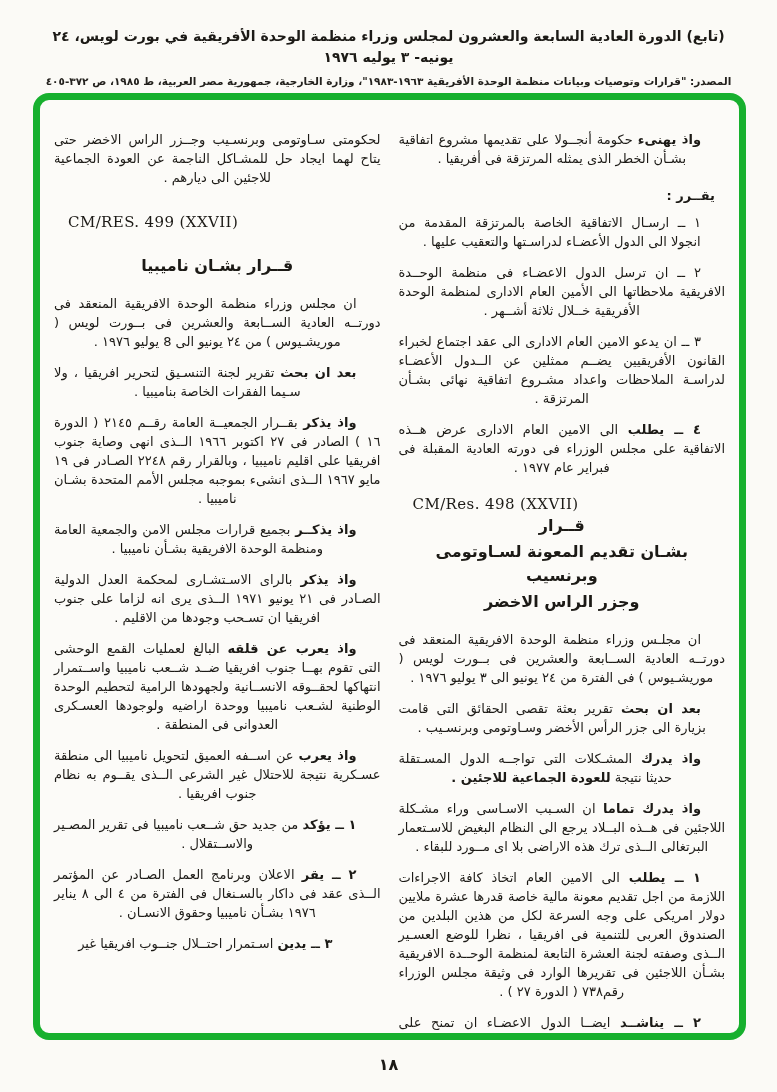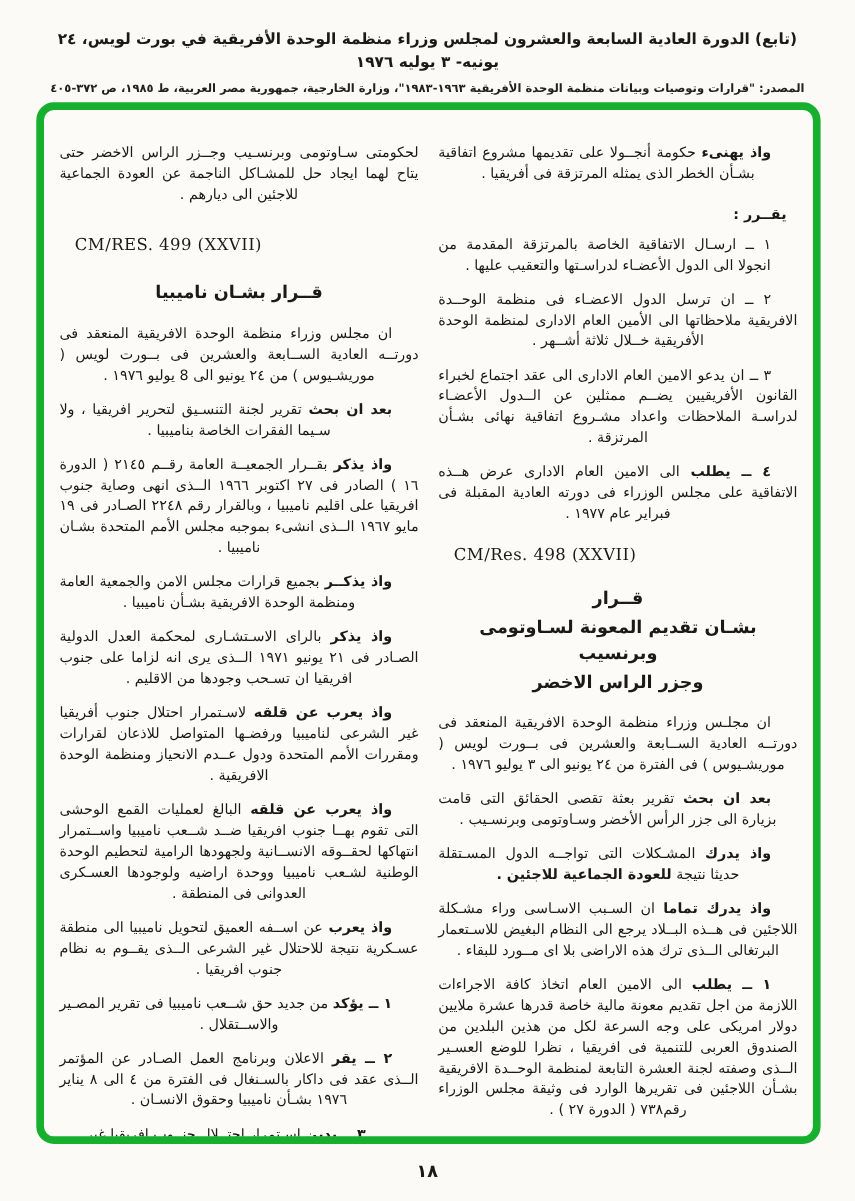--- a/index.html
+++ b/index.html
@@ -43,21 +43,21 @@
   b { font-weight: bold; }
   .decide {
     font-weight: bold; text-align: right; text-indent: 10px;
     margin: 14px 0 8px;
   }
   .code {
     direction: ltr; text-align: left;
     font-family: "DejaVu Serif", "Liberation Serif", serif;
     font-size: 15px; letter-spacing: 0.4px;
     padding-left: 14px;
-    margin: 18px 0 18px;
+    margin: 18px 0 0;
   }
   .code.first { margin: 26px 0 22px; }
   .title {
     text-align: center; font-weight: bold; font-size: 16px;
     line-height: 24px; margin: 0 0 2px;
   }
   .title-gap { margin-bottom: 16px; }
   .mb-lg { margin-bottom: 18px; }
   .mb-xl { margin-bottom: 26px; }
   .mt-md { margin-top: 14px; }
@@ -98,21 +98,20 @@
 
     <div class="col">
       <p class="p cont mb-xl">لحكومتى سـاوتومى وبرنسـيب وجــزر الراس الاخضر حتى يتاح لهما ايجاد حل للمشـاكل الناجمة عن العودة الجماعية للاجئين الى ديارهم .</p>
       <p class="code first">CM/RES. 499 (XXVII)</p>
       <p class="title title-gap">قــرار بشـان ناميبيا</p>
       <p class="p mt-md">ان مجلس وزراء منظمة الوحدة الافريقية المنعقد فى دورتــه العادية الســابعة والعشرين فى بــورت لويس ( موريشـيوس ) من ٢٤ يونيو الى 8 يوليو ١٩٧٦ .</p>
       <p class="p"><b>بعد ان بحث</b> <span>تقرير لجنة التنسـيق لتحرير افريقيا ، ولا سـيما الفقرات الخاصة بناميبيا .</span></p>
       <p class="p"><b>واذ يذكر</b> <span>بقــرار الجمعيــة العامة رقــم ٢١٤٥ ( الدورة ١٦ ) الصادر فى ٢٧ اكتوبر ١٩٦٦ الــذى انهى وصاية جنوب افريقيا على اقليم ناميبيا ، وبالقرار رقم ٢٢٤٨ الصـادر فى ١٩ مايو ١٩٦٧ الــذى انشىء بموجبه مجلس الأمم المتحدة بشـان ناميبيا .</span></p>
       <p class="p"><b>واذ يذكــر</b> <span>بجميع قرارات مجلس الامن والجمعية العامة ومنظمة الوحدة الافريقية بشـأن ناميبيا .</span></p>
       <p class="p"><b>واذ يذكر</b> <span>بالراى الاسـتشـارى لمحكمة العدل الدولية الصـادر فى ٢١ يونيو ١٩٧١ الــذى يرى انه لزاما على جنوب افريقيا ان تسـحب وجودها من الاقليم .</span></p>
-      <p class="p"><b>واذ يعرب عن قلقه</b> <span>لاسـتمرار احتلال جنوب أفريقيا غير الشرعى لناميبيا ورفضـها المتواصل للاذعان لقرارات ومقررات الأمم المتحدة ودول عــدم الانحياز ومنظمة الوحدة الافريقية .</span></p>
       <p class="p"><b>واذ يعرب عن قلقه</b> <span>البالغ لعمليات القمع الوحشى التى تقوم بهــا جنوب افريقيا ضــد شــعب ناميبيا واســتمرار انتهاكها لحقــوقه الانســانية ولجهودها الرامية لتحطيم الوحدة الوطنية لشـعب ناميبيا ووحدة اراضيه ولوجودها العسـكرى العدوانى فى المنطقة .</span></p>
       <p class="p"><b>واذ يعرب</b> <span>عن اســفه العميق لتحويل ناميبيا الى منطقة عسـكرية نتيجة للاحتلال غير الشرعى الــذى يقــوم به نظام جنوب افريقيا .</span></p>
       <p class="item"><b>١ ــ يؤكد</b> <span>من جديد حق شــعب ناميبيا فى تقرير المصـير والاســتقلال .</span></p>
       <p class="item"><b>٢ ــ يقر</b> <span>الاعلان وبرنامج العمل الصـادر عن المؤتمر الــذى عقد فى داكار بالسـنغال فى الفترة من ٤ الى ٨ يناير ١٩٧٦ بشـأن ناميبيا وحقوق الانسـان .</span></p>
       <p class="item"><b>٣ ــ يدين</b> <span>اسـتمرار احتــلال جنــوب افريقيا غير</span></p>
     </div>
 
   </div>
 </div>
 

